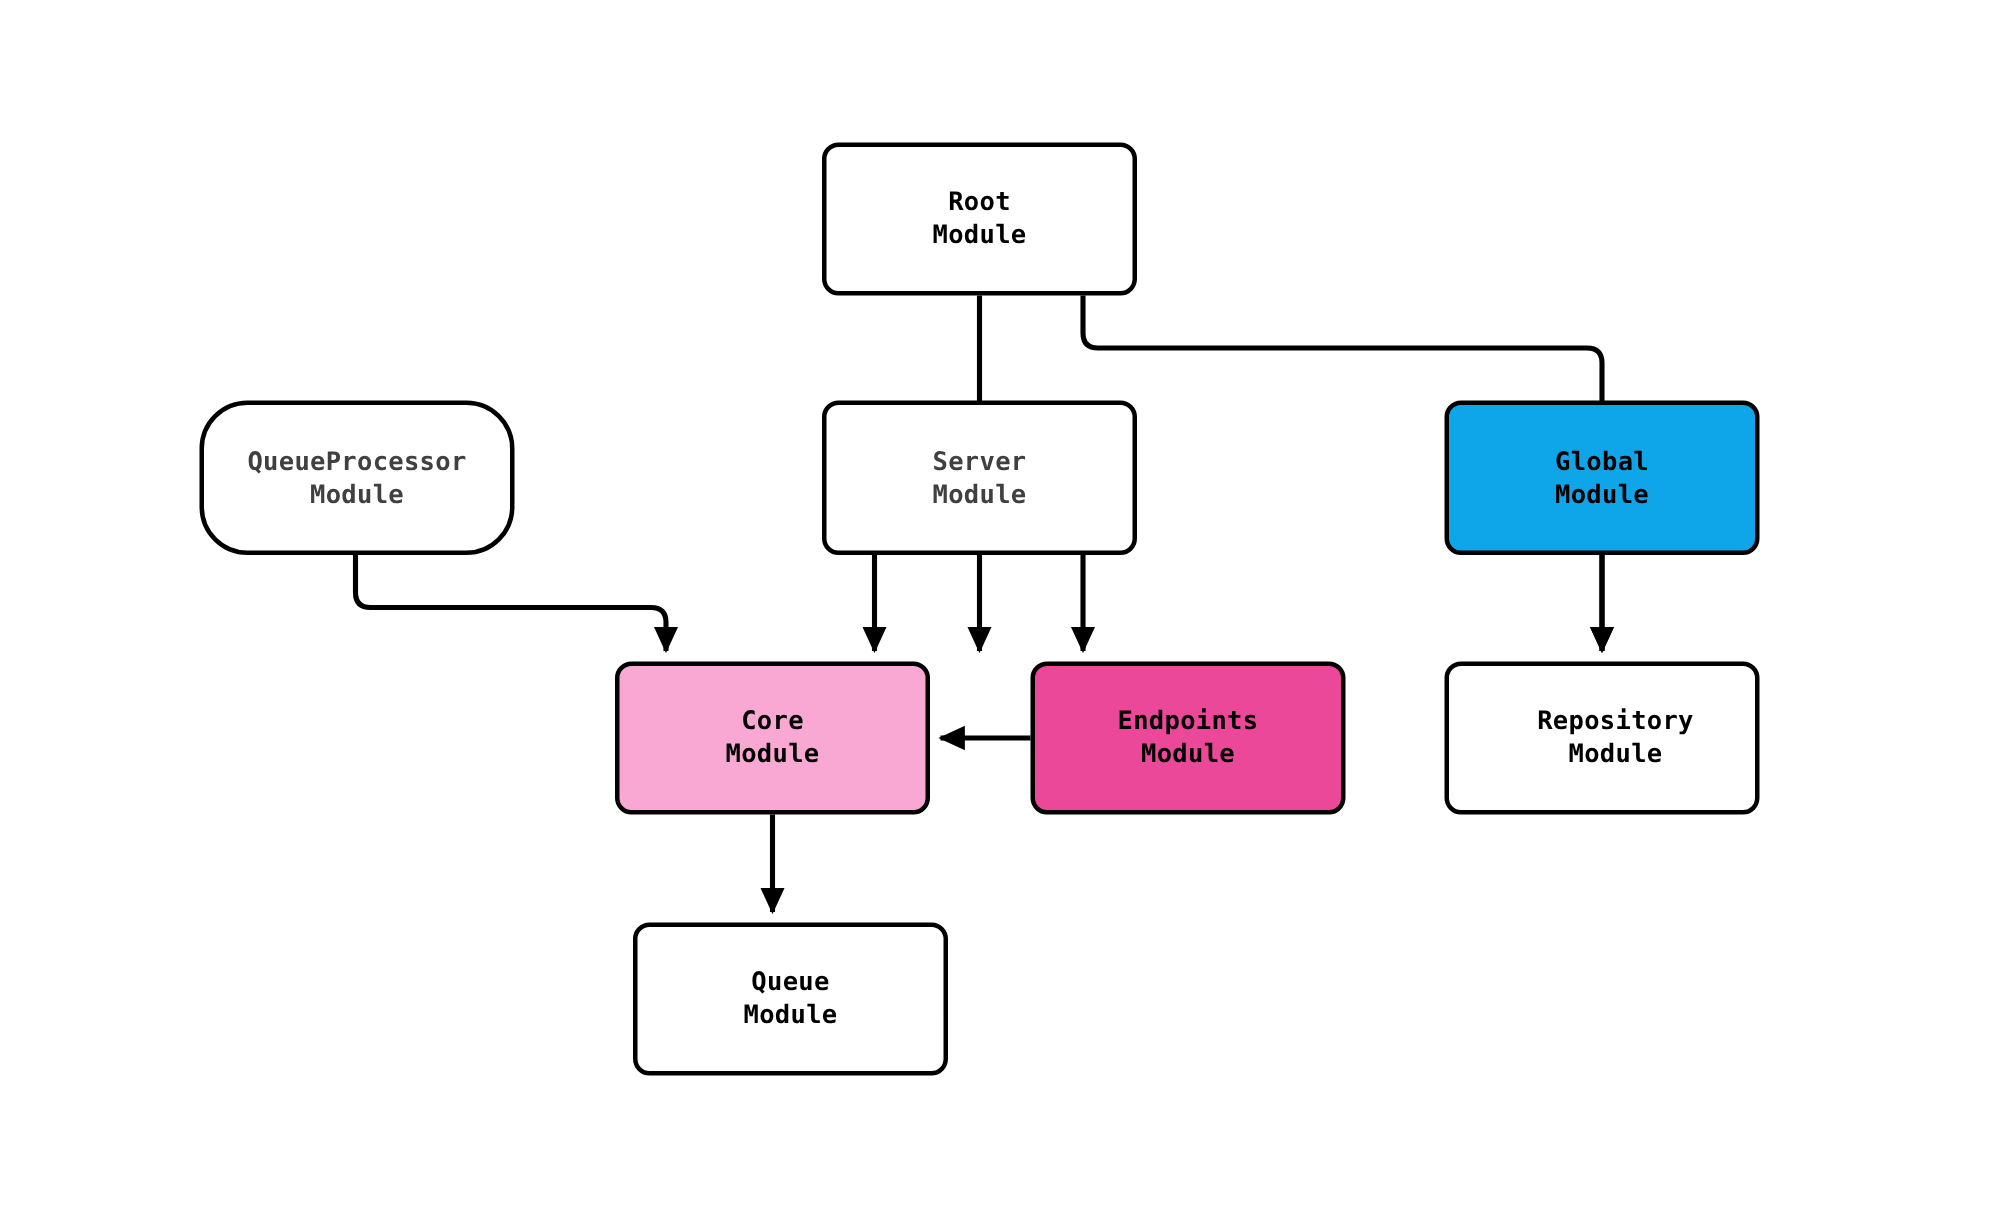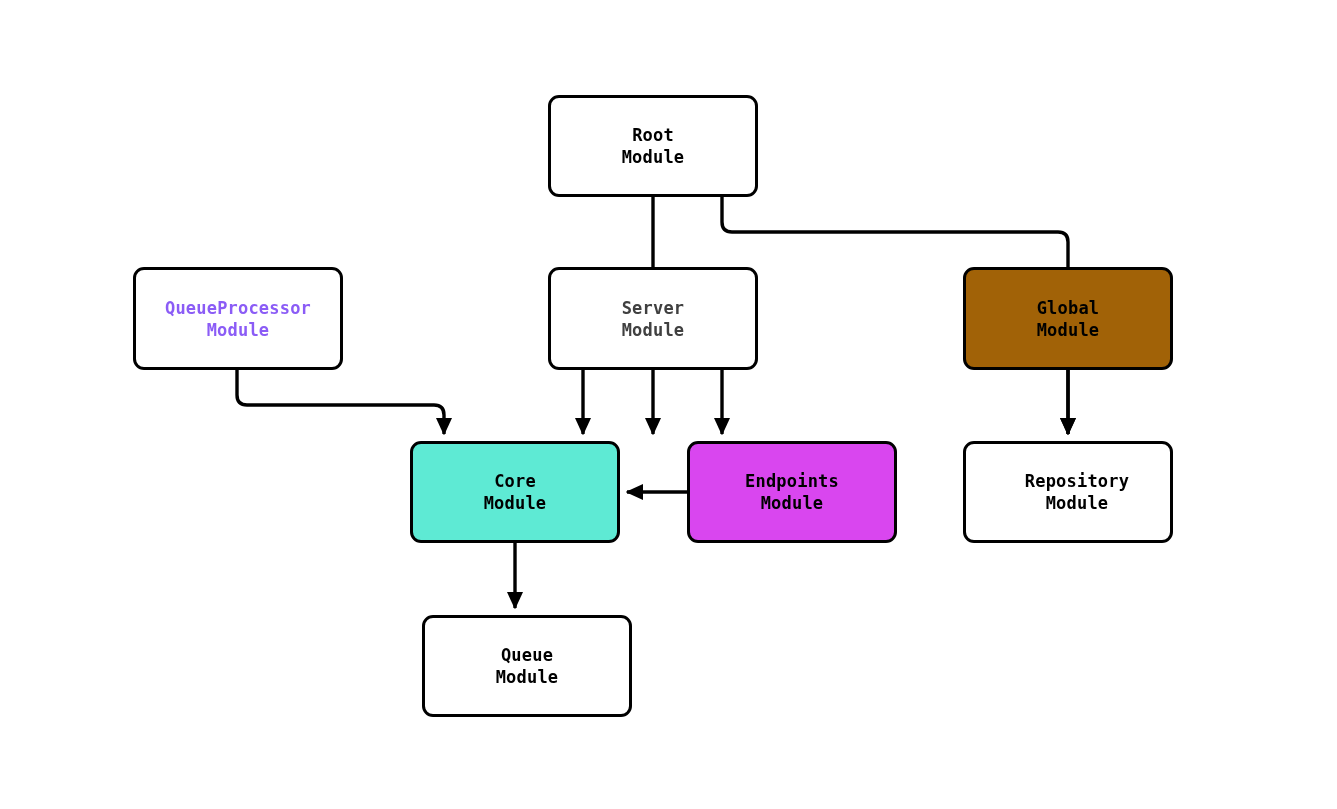--- a/index.html
+++ b/index.html
@@ -75,41 +75,41 @@
     <path d="M 1068 370 L 1068 434" fill="none" stroke="#000000" stroke-width="3.4" marker-end="url(#arrow)"></path>
 
     <path d="M 515 543 L 515 608" fill="none" stroke="#000000" stroke-width="3.4" marker-end="url(#arrow)"></path>
   </svg>
 
   <div class="node" style="left: 548px; top: 95px; width: 210px; height: 102px; border-color: rgb(0, 0, 0); background: rgb(255, 255, 255); color: rgb(0, 0, 0);">
     <span class="line1">Root</span>
     <span class="line2">Module</span>
   </div>
 
-  <div class="node" style="left: 133px; top: 267px; width: 210px; height: 103px; border-color: rgb(0, 0, 0); background: rgb(255, 255, 255); color: #8b5cf6;">
+  <div class="node" style="left: 133px; top: 267px; width: 210px; height: 103px; border-color: rgb(0, 0, 0); background: rgb(255, 255, 255); color: #404040; border-radius: 32px;">
     <span class="line1">QueueProcessor</span>
     <span class="line2">Module</span>
   </div>
 
   <div class="node" style="left: 548px; top: 267px; width: 210px; height: 103px; border-color: rgb(0, 0, 0); background: rgb(255, 255, 255); color: #404040;">
     <span class="line1">Server</span>
     <span class="line2">Module</span>
   </div>
 
-  <div class="node" style="left: 963px; top: 267px; width: 210px; height: 103px; border-color: rgb(0, 0, 0); background: #a16207; color: rgb(0, 0, 0);">
+  <div class="node" style="left: 963px; top: 267px; width: 210px; height: 103px; border-color: rgb(0, 0, 0); background: #0ea5e9; color: rgb(0, 0, 0);">
     <span class="line1">Global</span>
     <span class="line2">Module</span>
   </div>
 
-  <div class="node" style="left: 410px; top: 441px; width: 210px; height: 102px; border-color: rgb(0, 0, 0); background: #5eead4; color: rgb(0, 0, 0);">
+  <div class="node" style="left: 410px; top: 441px; width: 210px; height: 102px; border-color: rgb(0, 0, 0); background: #f9a8d4; color: rgb(0, 0, 0);">
     <span class="line1">Core</span>
     <span class="line2">Module</span>
   </div>
 
-  <div class="node" style="left: 687px; top: 441px; width: 210px; height: 102px; border-color: rgb(0, 0, 0); background: #d946ef; color: rgb(0, 0, 0);">
+  <div class="node" style="left: 687px; top: 441px; width: 210px; height: 102px; border-color: rgb(0, 0, 0); background: #ec4899; color: rgb(0, 0, 0);">
     <span class="line1">Endpoints</span>
     <span class="line2">Module</span>
   </div>
 
   <div class="node" style="left: 963px; top: 441px; width: 210px; height: 102px; border-color: rgb(0, 0, 0); background: rgb(255, 255, 255); color: rgb(0, 0, 0); padding-left: 18px;">
     <span class="line1">Repository</span>
     <span class="line2">Module</span>
   </div>
 
   <div class="node" style="left: 410px; top: 615px; width: 210px; height: 102px; border-color: rgb(0, 0, 0); background: rgb(255, 255, 255); color: rgb(0, 0, 0); margin-left: 12px;">

